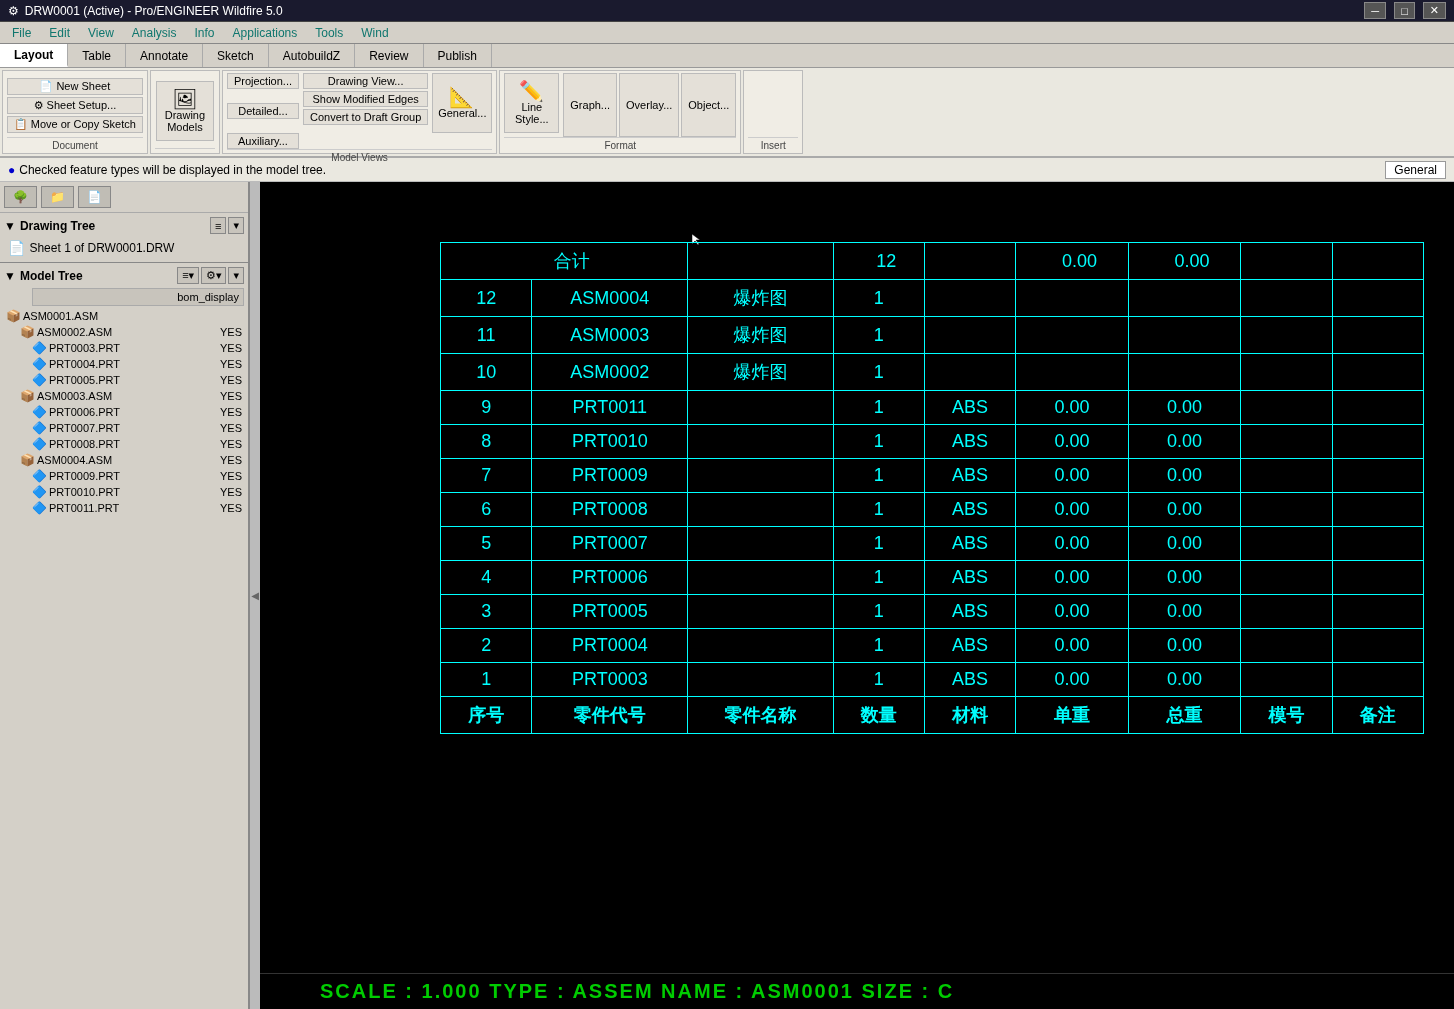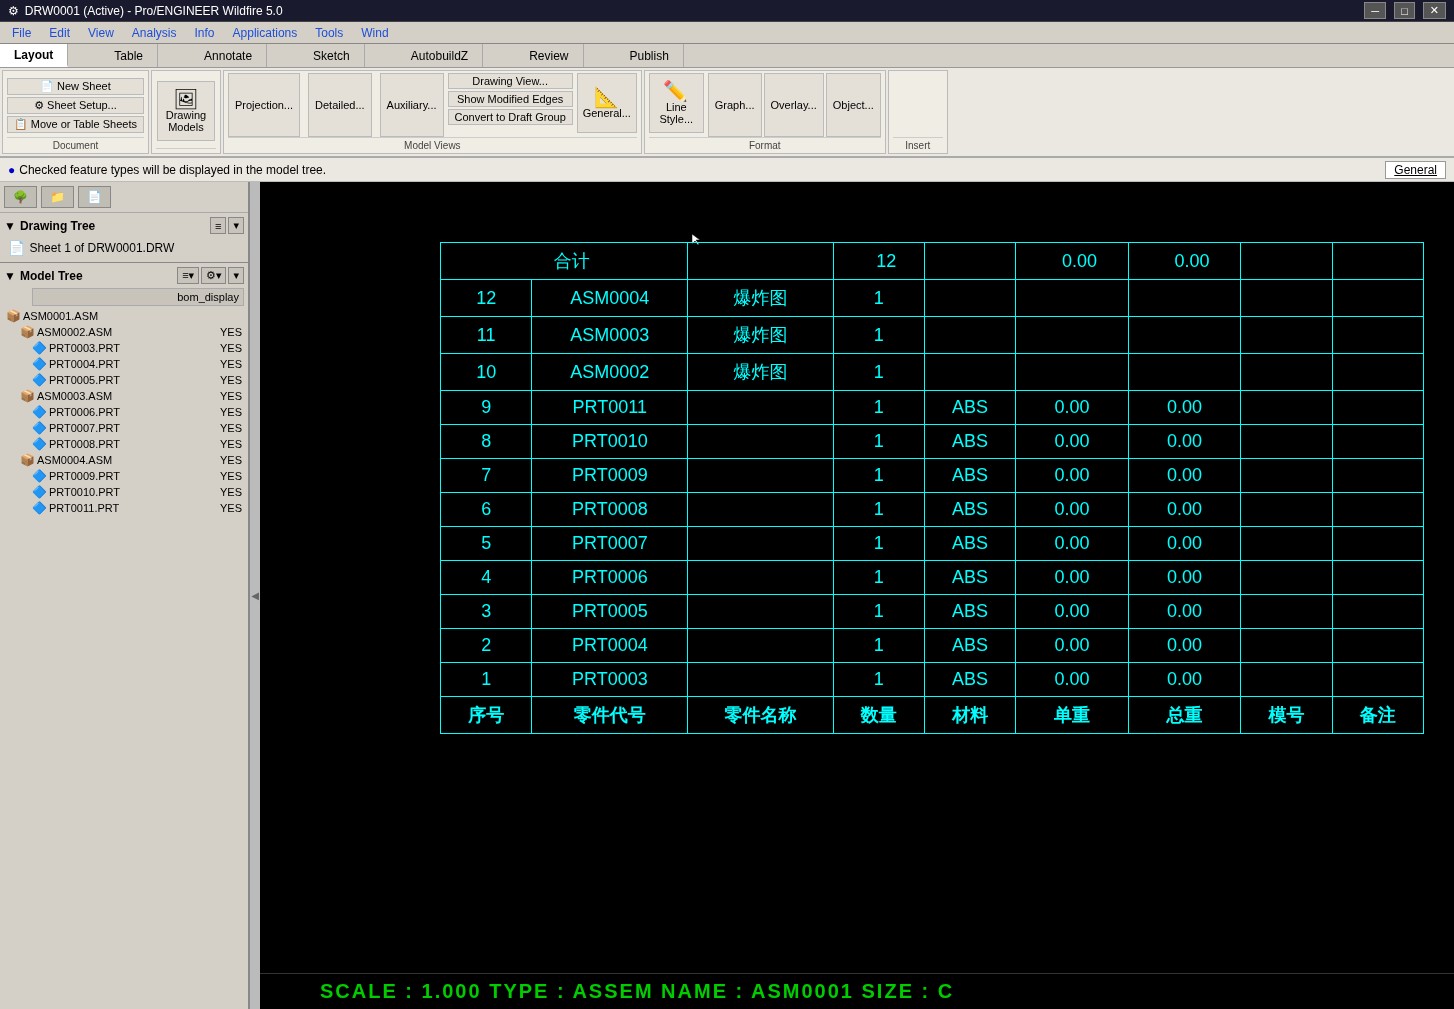--- a/index.html
+++ b/index.html
@@ -28,31 +28,30 @@
       display: flex;
       align-items: center;
       padding: 0 4px;
       border-bottom: 1px solid #888;
       gap: 2px;
     }
     .menu-item {
       padding: 2px 8px;
       cursor: pointer;
       font-size: 12px;
-      color: #1d4ed8;
+      color: #0f766e;
     }
 
     
     #toolbar-tabs {
       background: #d4d0c8;
       height: 24px;
       display: flex;
       align-items: center;
       border-bottom: 1px solid #999;
-      gap: 32px;
     }
     .toolbar-tab {
       padding: 3px 14px;
       cursor: pointer;
       font-size: 12px;
       color: #000;
       border-right: 1px solid #aaa;
       height: 100%;
       display: flex;
       align-items: center;
@@ -130,21 +129,20 @@
       font-size: 12px;
       color: #000;
     }
     #info-bar .bullet { color: #0000cc; margin-right: 4px; }
     #general-label {
       margin-left: auto;
       background: #fff;
       border: 1px solid #999;
       padding: 1px 8px;
       font-size: 12px;
-      text-decoration: underline;
     }
 
     
     #main {
       display: flex;
       height: calc(1009px - 22px - 22px - 24px - 90px - 24px);
       background: #000;
     }
 
     
@@ -372,38 +370,38 @@
   <div class="toolbar-tab">Review</div>
   <div class="toolbar-tab">Publish</div>
 </div>
 
 <div id="ribbon">
 
   <div class="ribbon-group" style="min-width:110px">
     <div class="ribbon-content">
       <button class="ribbon-btn">📄 New Sheet</button>
       <button class="ribbon-btn">⚙ Sheet Setup...</button>
-      <button class="ribbon-btn">📋 Move or Table Sheets</button>
+      <button class="ribbon-btn">📋 Move or Copy Sketch</button>
     </div>
     <div class="ribbon-group-label">Document</div>
   </div>
 
   <div class="ribbon-group" style="min-width:70px">
     <div class="ribbon-content" style="align-items:center">
       <button class="ribbon-big-btn">
         <span class="ribbon-icon">🖼</span>
         <span>Drawing<br>Models</span>
       </button>
     </div>
     <div class="ribbon-group-label"></div>
   </div>
 
   <div class="ribbon-group" style="min-width:240px">
     <div class="ribbon-content" style="flex-direction:row;gap:4px;align-items:stretch">
-      <div style="display:flex;flex-direction:row;gap:8px;flex:1">
+      <div style="display:flex;flex-direction:column;gap:14px;flex:1">
         <button class="ribbon-btn">Projection...</button>
         <button class="ribbon-btn">Detailed...</button>
         <button class="ribbon-btn">Auxiliary...</button>
       </div>
       <div style="display:flex;flex-direction:column;gap:2px;flex:1">
         <button class="ribbon-btn">Drawing View...</button>
         <button class="ribbon-btn">Show Modified Edges</button>
         <button class="ribbon-btn">Convert to Draft Group</button>
       </div>
       <button class="ribbon-big-btn" style="width:60px">

